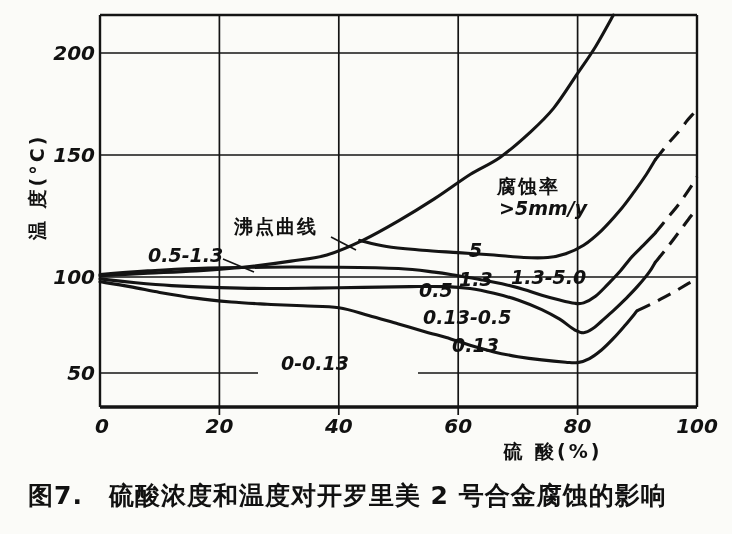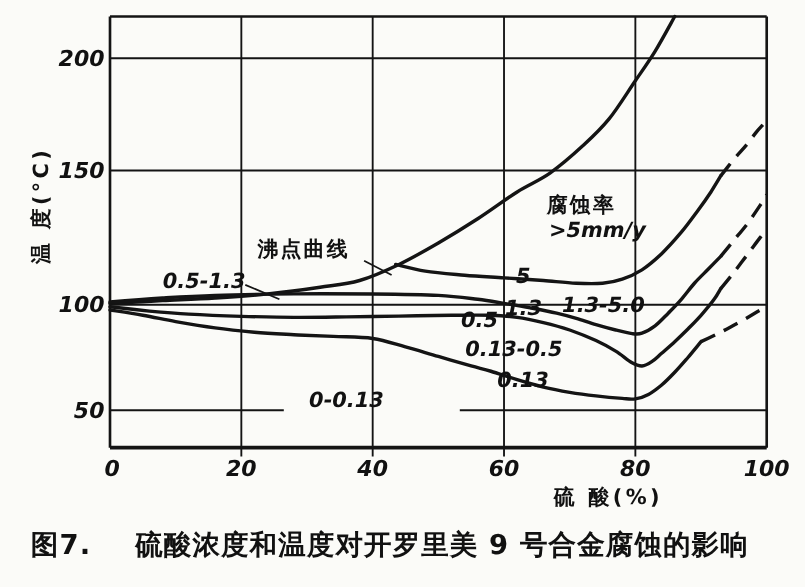--- a/index.html
+++ b/index.html
@@ -15,21 +15,21 @@
   .curve{fill:none;stroke:#141414;stroke-width:3.1;stroke-linecap:round;}
   .curve-dash{fill:none;stroke:#141414;stroke-width:3.1;stroke-linecap:butt;
     stroke-dasharray:14 9;}
   .grid{stroke:#141414;stroke-width:1.7;}
   .frame{stroke:#141414;stroke-width:2.4;fill:none;}
   .leader{stroke:#141414;stroke-width:1.6;fill:none;}
   #caption{
     position:absolute;left:28px;top:479px;width:690px;
     font-size:25px;font-weight:bold;letter-spacing:1px;white-space:nowrap;
   }
-  #caption .pre{margin-right:40px;}
+  #caption .pre{margin-right:26px;}
 </style>
 </head>
 <body>
 
 <div id="stage">
   <svg id="chart" width="732" height="478" viewBox="0 0 732 478">
 
     <g>
       <line class="frame" x1="100" y1="15" x2="697" y2="15"></line>
       <line class="frame" x1="100" y1="15" x2="100" y2="407"></line>
@@ -89,15 +89,15 @@
         <text class="tick" x="338.79999999999995" y="433" text-anchor="middle">40</text>
         <text class="tick" x="458.2" y="433" text-anchor="middle">60</text>
         <text class="tick" x="577.5999999999999" y="433" text-anchor="middle">80</text>
         <text class="tick" x="697" y="433" text-anchor="middle">100</text>
       </g>
     <text id="xlabel" class="axis-title" x="553" y="458" text-anchor="middle">硫 酸(%)</text>
     <text id="ylabel" class="axis-title" transform="translate(44,240) rotate(-90)">温 度(°C)</text>
   </svg>
 
   <div id="caption">
-    <span class="pre">图7.</span><span>硫酸浓度和温度对开罗里美 9 号合金腐蚀的影响</span>
+    <span class="pre">图7.</span><span>硫酸浓度和温度对开罗里美 2 号合金腐蚀的影响</span>
   </div>
 </div>
 
 </body></html>

